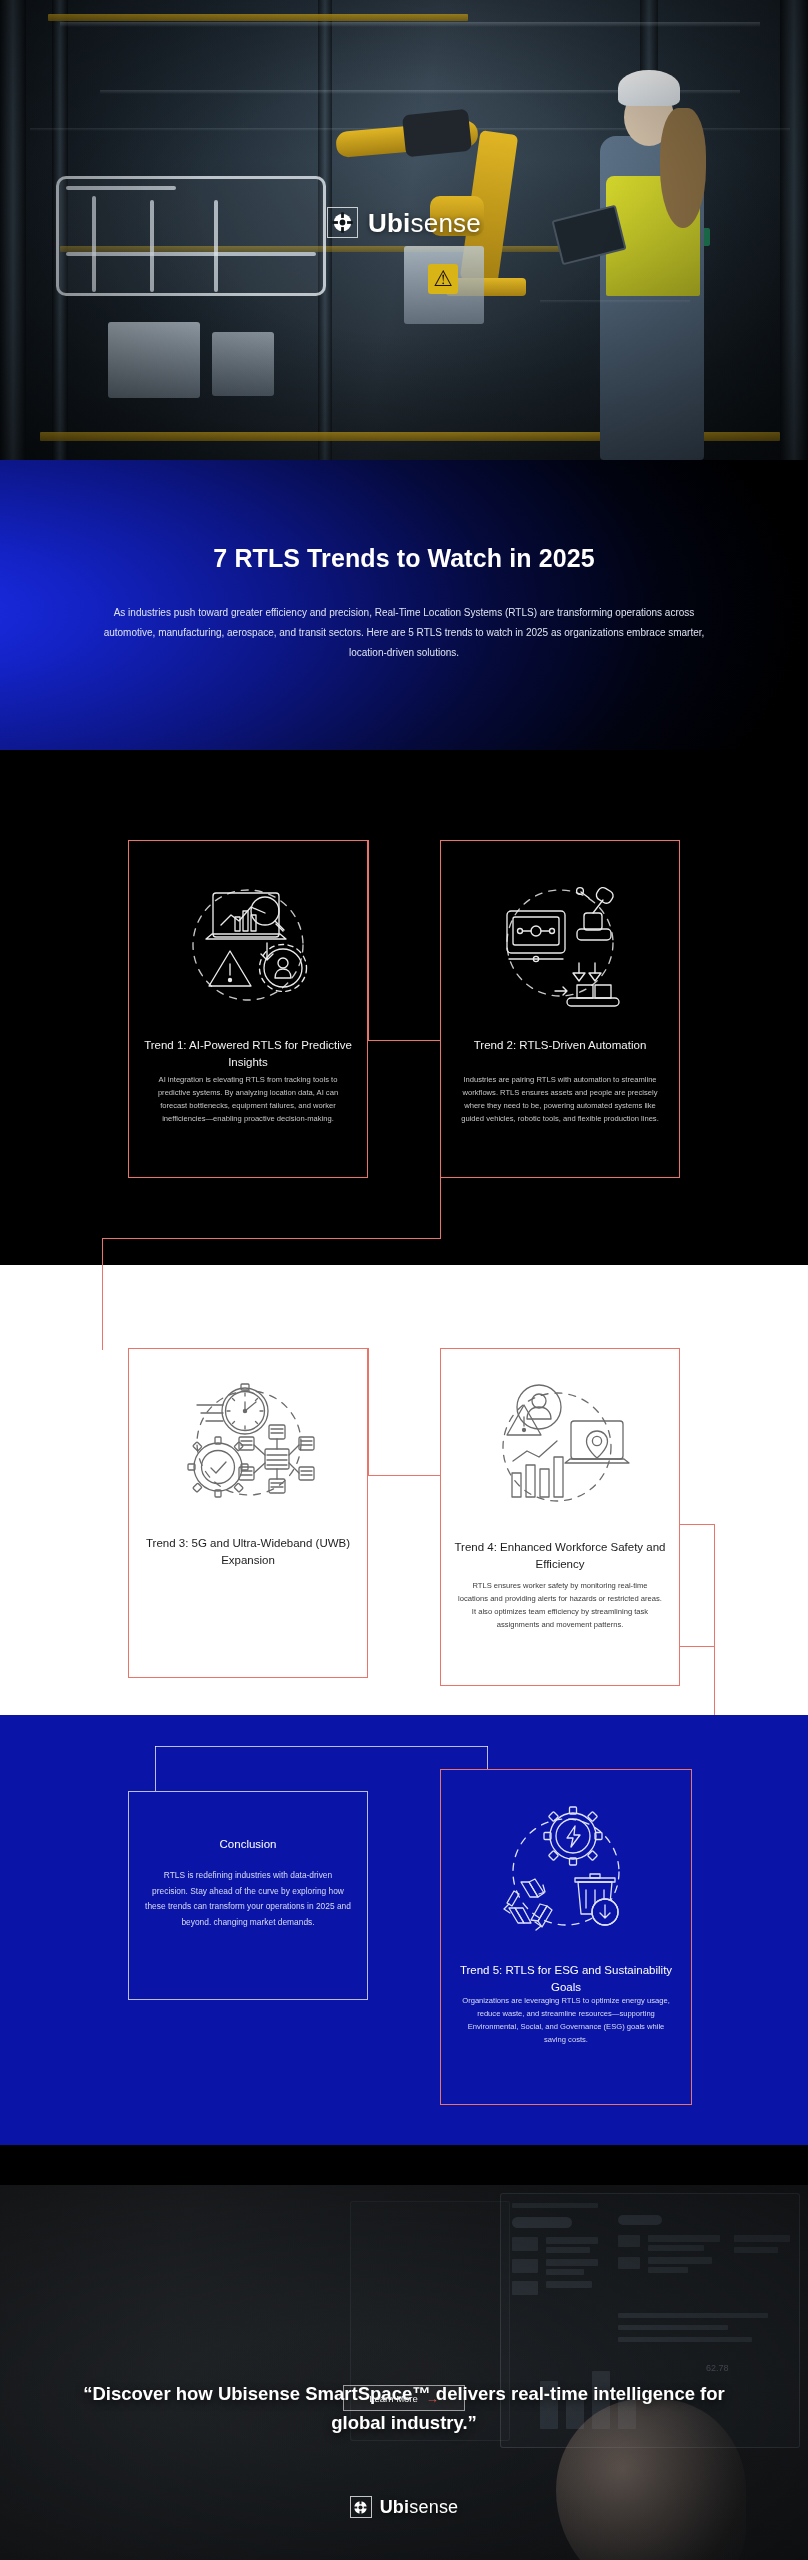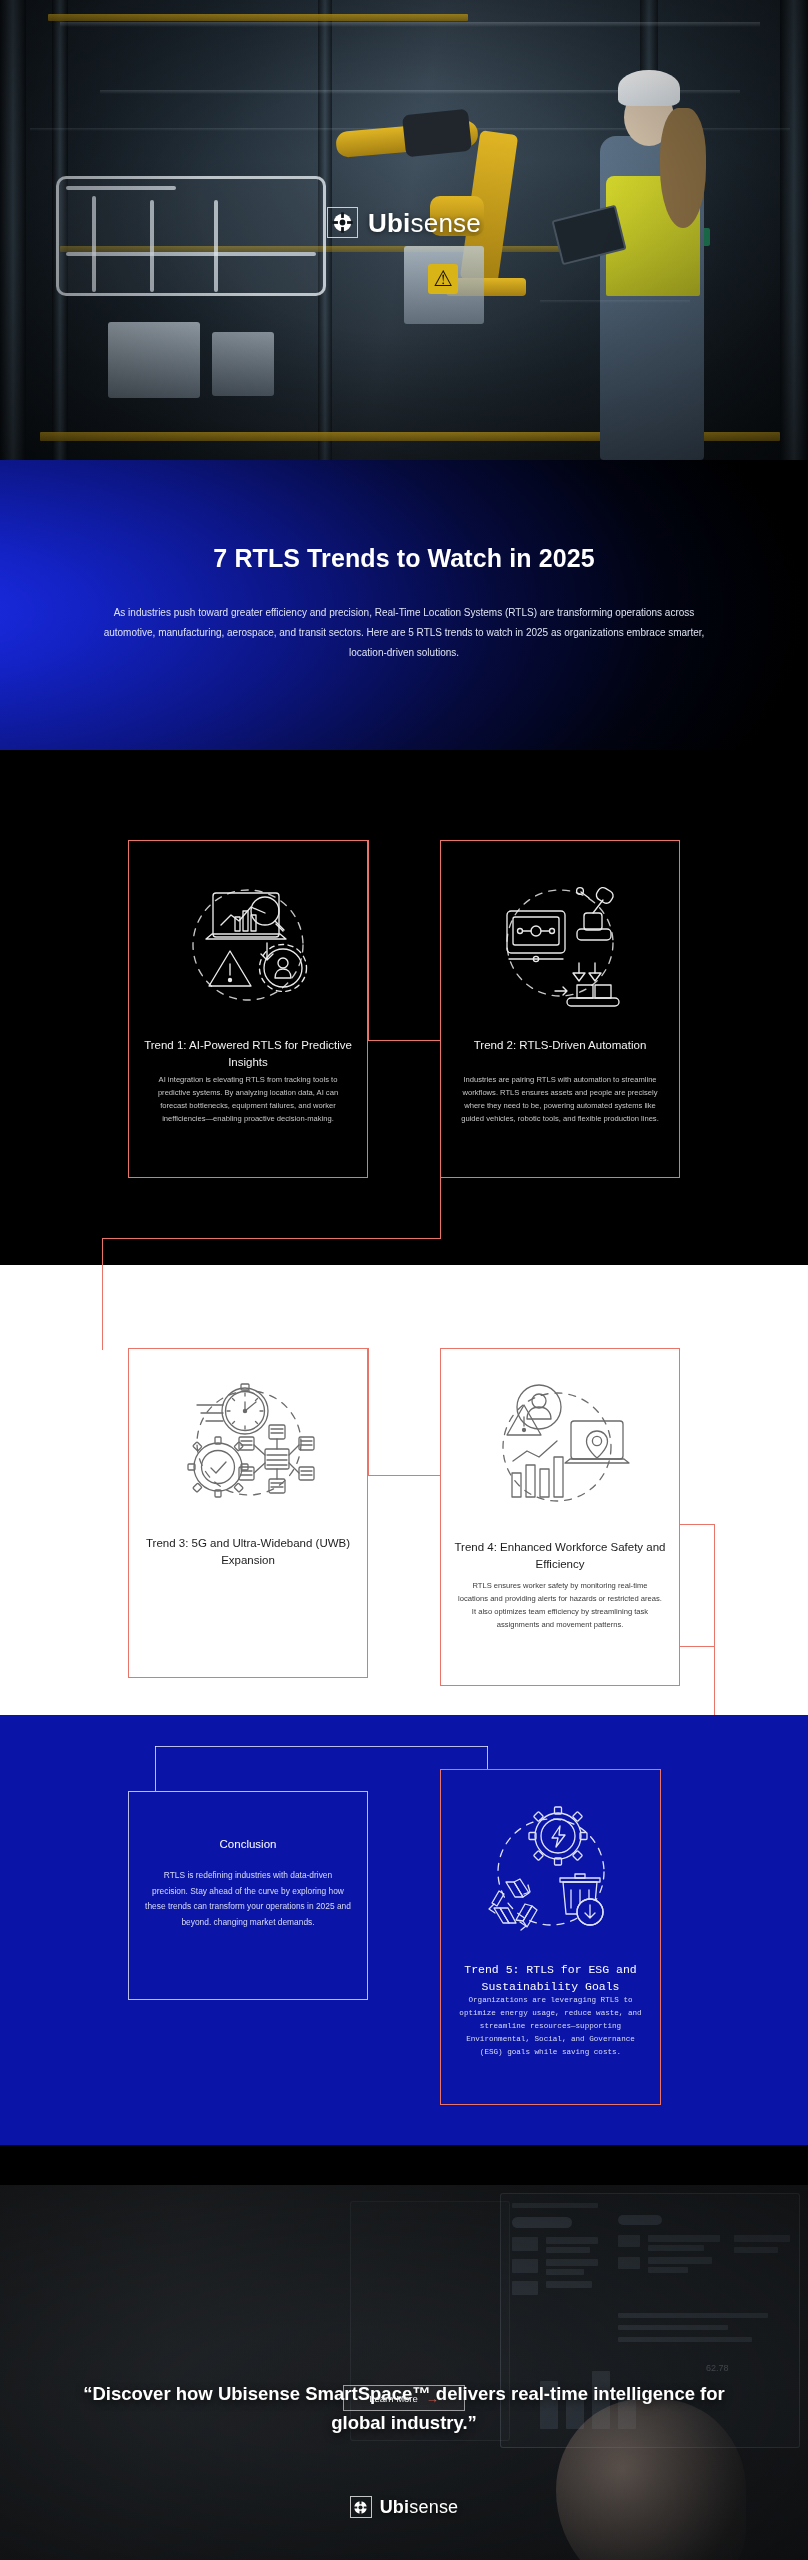--- a/index.html
+++ b/index.html
@@ -346,21 +346,21 @@
 
   <div class="conn white" style="left:487px;top:1746px;width:1px;height:45px;"></div>
   <div class="conn white" style="left:155px;top:1746px;width:333px;height:1px;"></div>
   <div class="conn white" style="left:155px;top:1746px;width:1px;height:46px;"></div>
 
   <div class="card bluebg whiteborder" style="left:128px;top:1791px;width:240px;height:209px;">
     <div class="card-title t-onblue" style="top:44px;">Conclusion</div>
     <div class="card-desc d-onblue" style="top:76px; font-size:8.4px; line-height:1.86;">RTLS is redefining industries with data-driven precision. Stay ahead of the curve by exploring how these trends can transform your operations in 2025 and beyond. changing market demands.</div>
   </div>
 
-  <div class="card bluebg" style="left:440px;top:1769px;width:221px;height:336px;font-family:Liberation Mono, monospace;">
+  <div class="card bluebg" style="left:440px;top:1769px;width:252px;height:336px;">
     <div class="card-icon" style="top:26px;">
       <svg width="150" height="150" viewBox="0 0 150 150" fill="none" stroke="#dfe3fb" stroke-width="1.3" stroke-linecap="round" stroke-linejoin="round">
         <circle cx="75" cy="76" r="53" stroke-dasharray="7 7"></circle>
         <g transform="translate(82,40)">
           <circle r="23"></circle>
             <circle r="17"></circle>
           <path d="M2 -10l-8 12h6l-2 9 9-12h-6z" stroke-width="1.35"></path>
           <g>
             <rect x="-3.5" y="-29" width="7" height="7" rx="1"></rect>
               <rect x="-3.5" y="22" width="7" height="7" rx="1"></rect>

